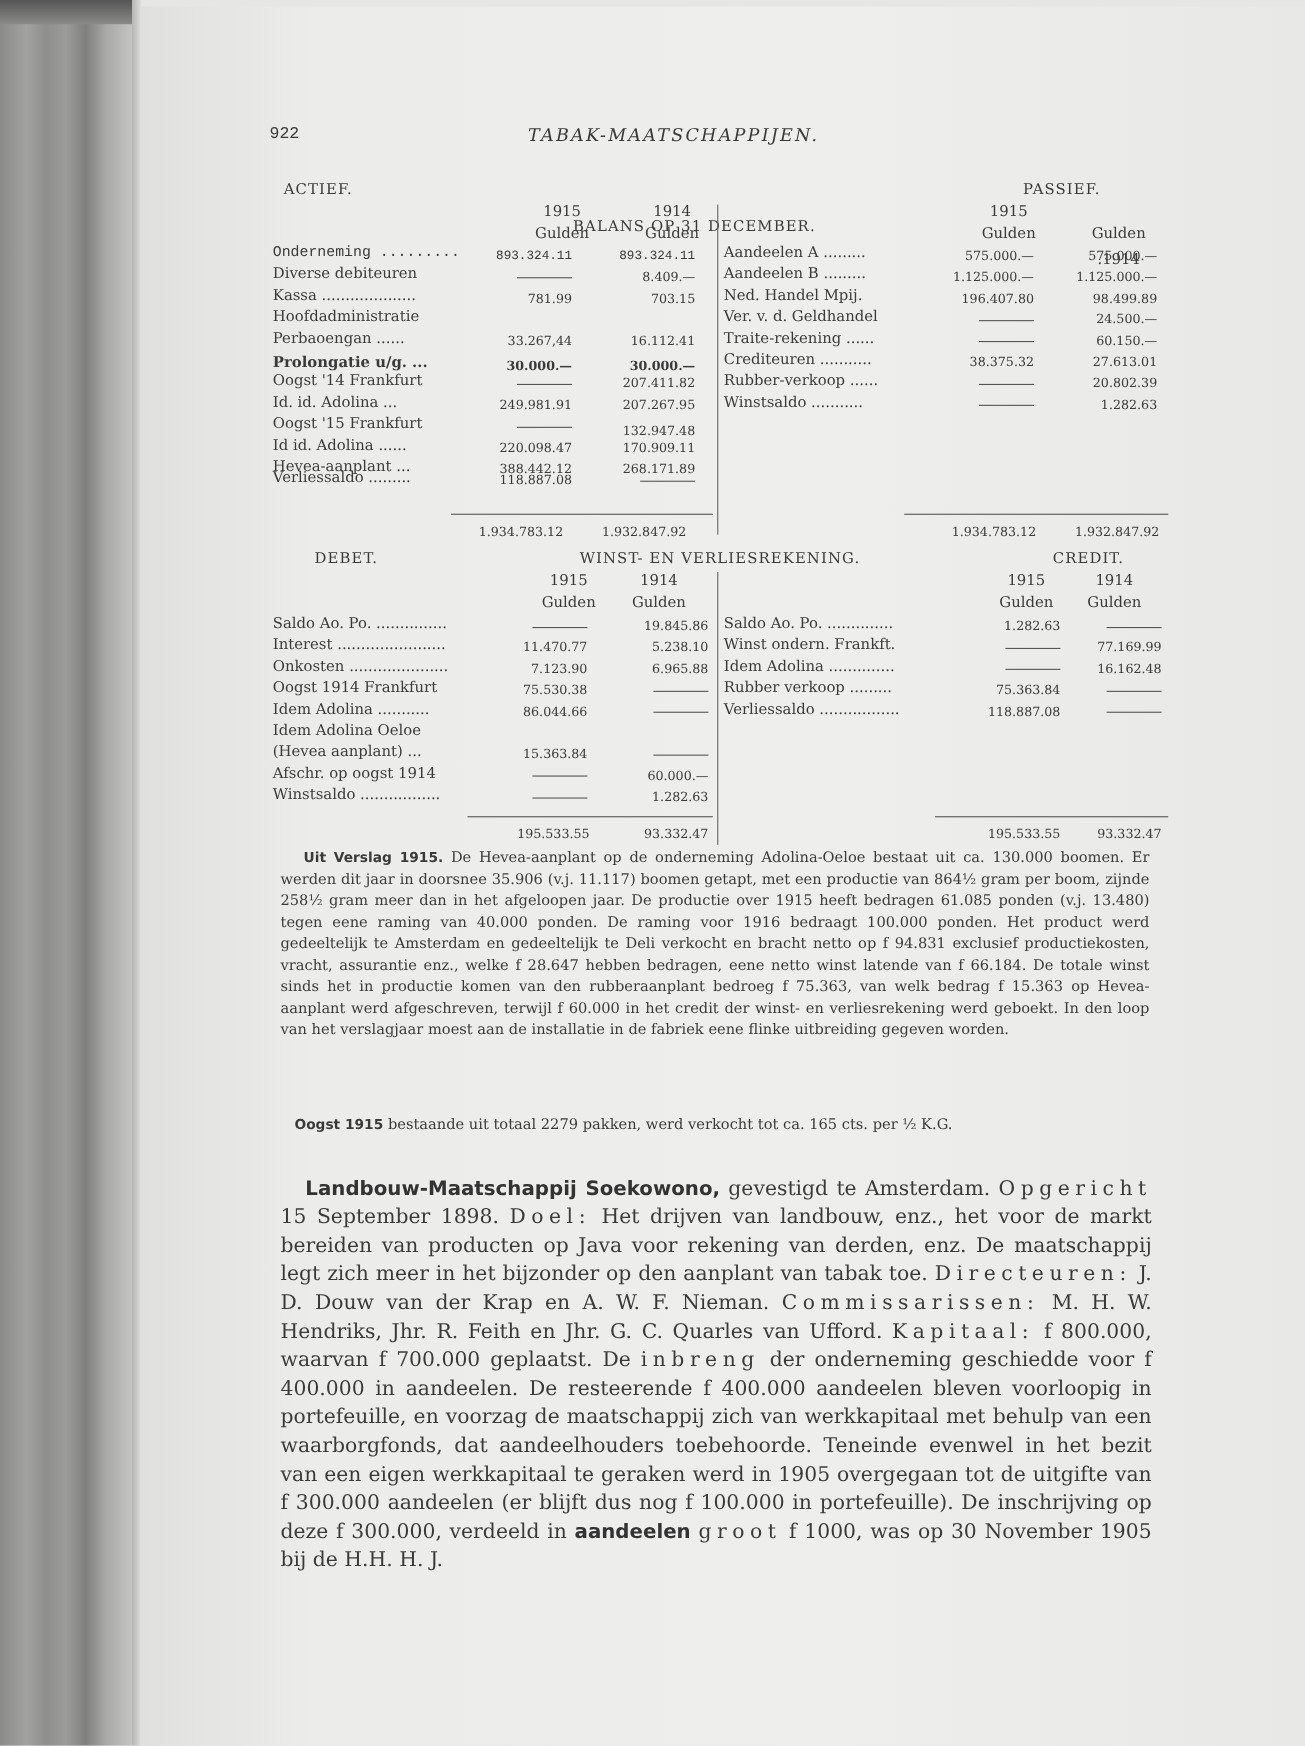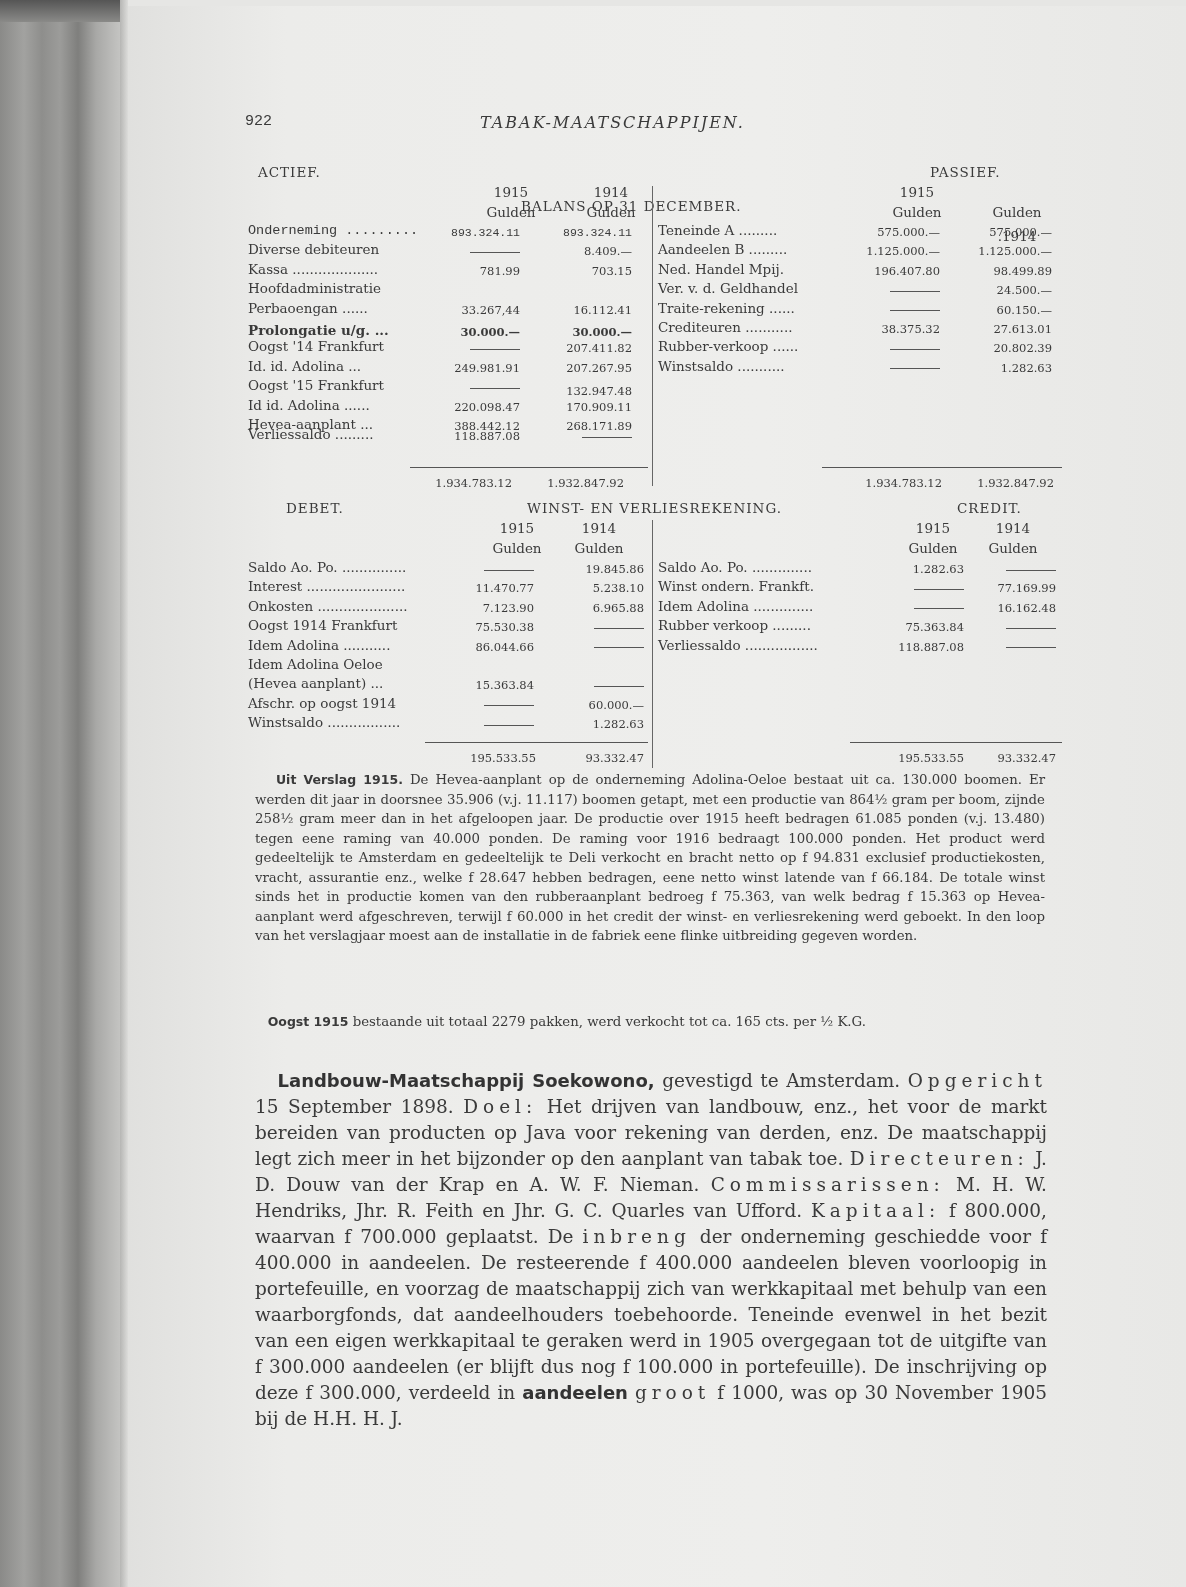--- a/index.html
+++ b/index.html
@@ -131,21 +131,21 @@
     </div>
     <div class="row" style="top: 204px;">
       <span class="lbl">Verliessaldo .........</span>
       <span class="c1 num" style="left: 172px; top: 2px;">118.887.08</span>
       <span class="c2 num" style="left: 284px; top: 2px;"><span class="dash"></span></span>
     </div>
   </div>
 
 <div class="abs tbl" style="left:658px;top:221px;width:400px;height:160px;" id="passief">
     <div class="row" style="top: 0px;">
-      <span class="lbl">Teneinde A .........</span>
+      <span class="lbl">Aandeelen A .........</span>
       <span class="c1 num" style="left: 182px; top: 2px;">575.000.—</span>
       <span class="c2 num" style="left: 294px; top: 2px;">575.000.—</span>
     </div>
     <div class="row" style="top: 19.4px;">
       <span class="lbl">Aandeelen B .........</span>
       <span class="c1 num" style="left: 182px; top: 2px;">1.125.000.—</span>
       <span class="c2 num" style="left: 294px; top: 2px;">1.125.000.—</span>
     </div>
     <div class="row" style="top: 38.8px;">
       <span class="lbl">Ned. Handel Mpij.</span>

